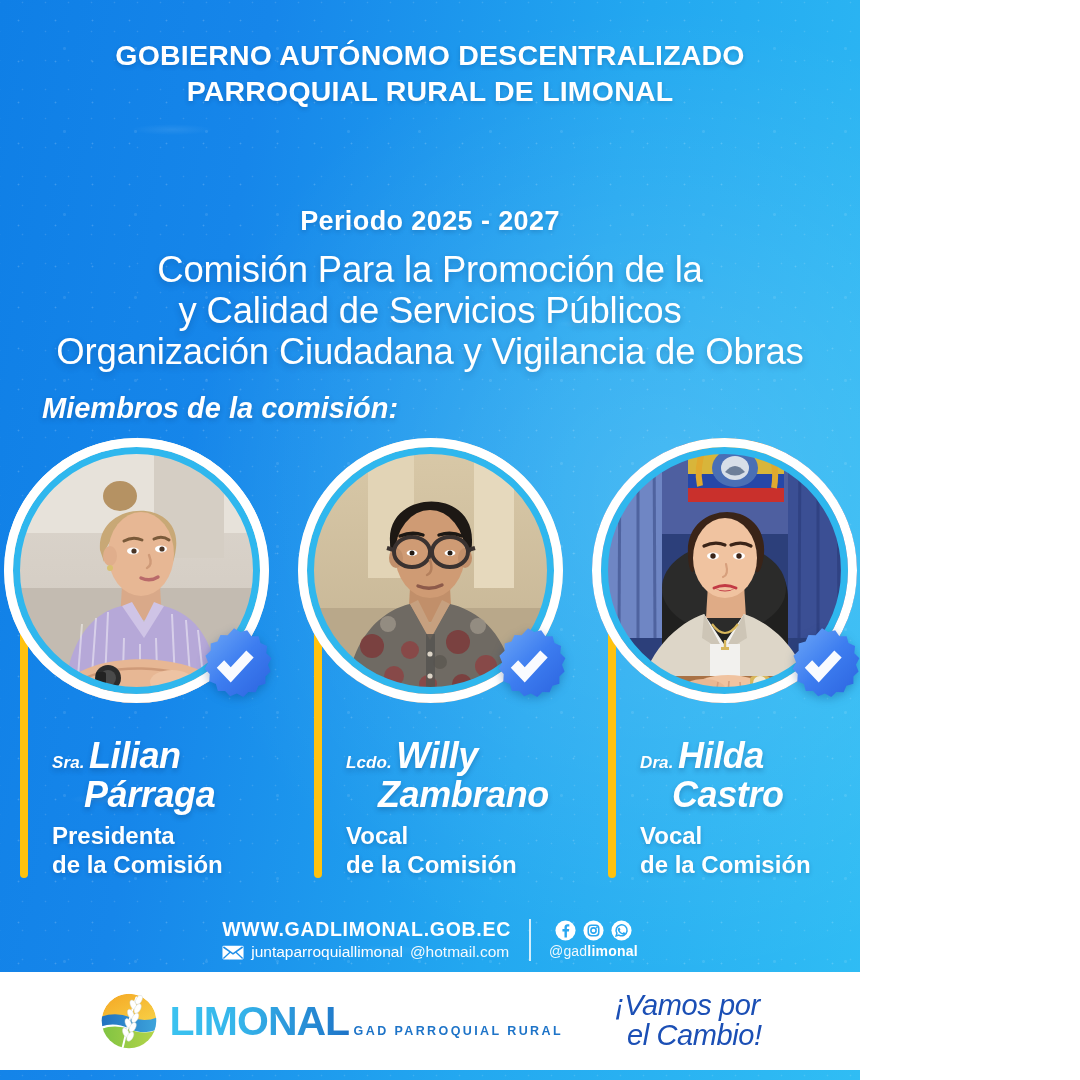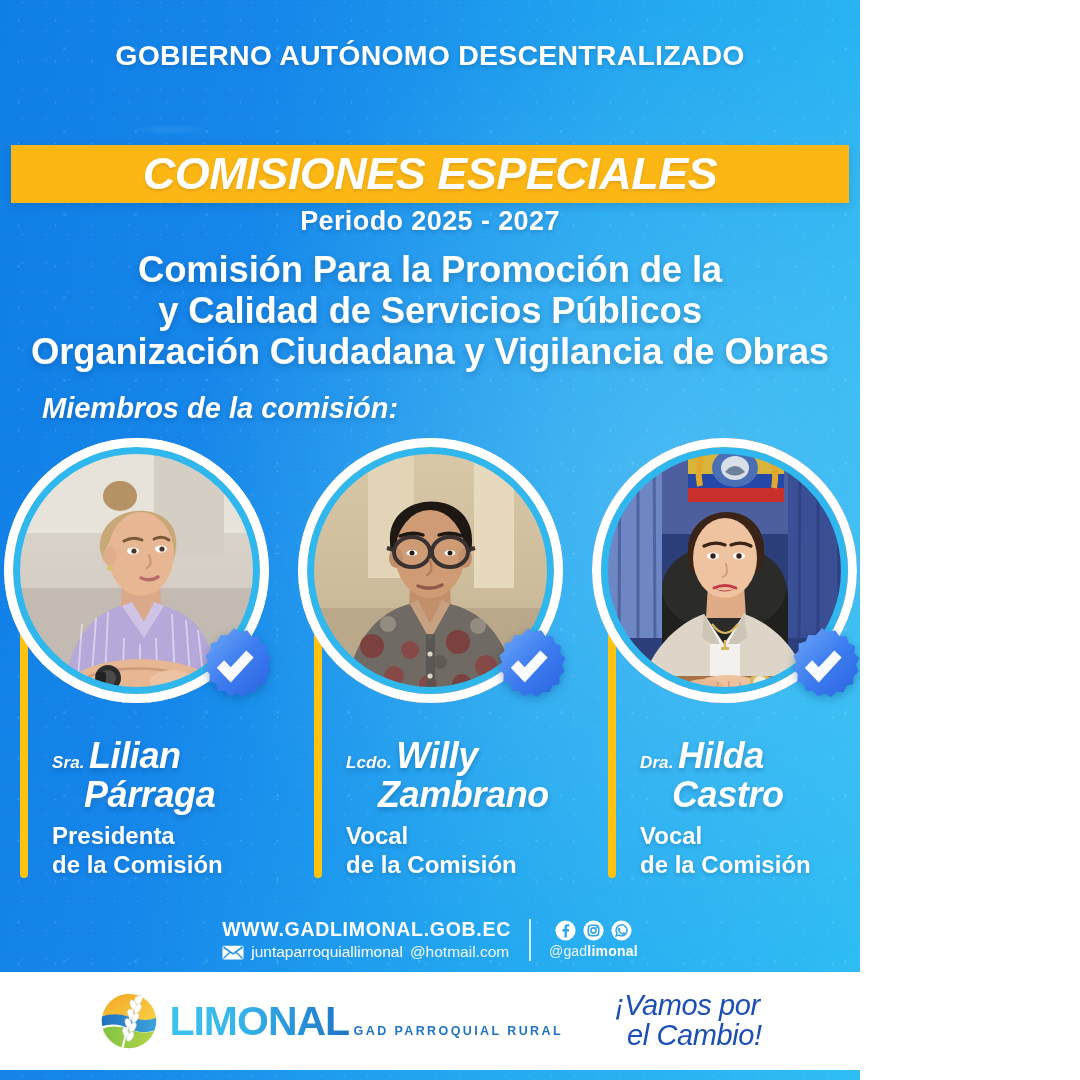--- a/index.html
+++ b/index.html
@@ -82,21 +82,21 @@
     color:#fff; font-weight:bold; font-size:27px;
     letter-spacing:.4px;
     text-shadow:0 2px 4px rgba(0,40,90,.22);
   }
 
   
   #com-title{
     position:absolute; top:250px; left:0; right:0;
     text-align:center;
     color:#fff;
-    font-weight:bold;
+    font-weight:normal;
     font-size:36.5px;
     line-height:1.12;
     letter-spacing:-.2px;
     text-shadow:0 3px 6px rgba(0,40,90,.25);
   }
   #com-title .l{ display:block; white-space:nowrap; }
 
   #miembros{
     position:absolute; top:392px; left:42px;
     color:#fff; font-style:italic; font-weight:bold;
@@ -248,29 +248,23 @@
 </head>
 <body>
 
 <div id="poster">
 
   <div id="texture"></div>
   <div id="texture2"></div>
 
   <div id="header">
     <span class="l">GOBIERNO AUTÓNOMO DESCENTRALIZADO</span>
+    <span class="l">PARROQUIAL RURAL DE LIMONAL</span>
   </div>
 
-  <div id="banner-wrap">
-    <div id="banner">
-      <div class="t">
-        <span class="light">COMISIONES</span><span>&nbsp;</span><span class="heavy">ESPECIALES</span>
-      </div>
-    </div>
-  </div>
 
   <div id="periodo">Periodo 2025 - 2027</div>
 
   <div id="com-title">
     <span class="l">Comisión Para la Promoción de la</span>
     <span class="l">y Calidad de Servicios Públicos</span>
     <span class="l">Organización Ciudadana y Vigilancia de Obras</span>
   </div>
 
   <div id="miembros">Miembros de la comisión:</div>

